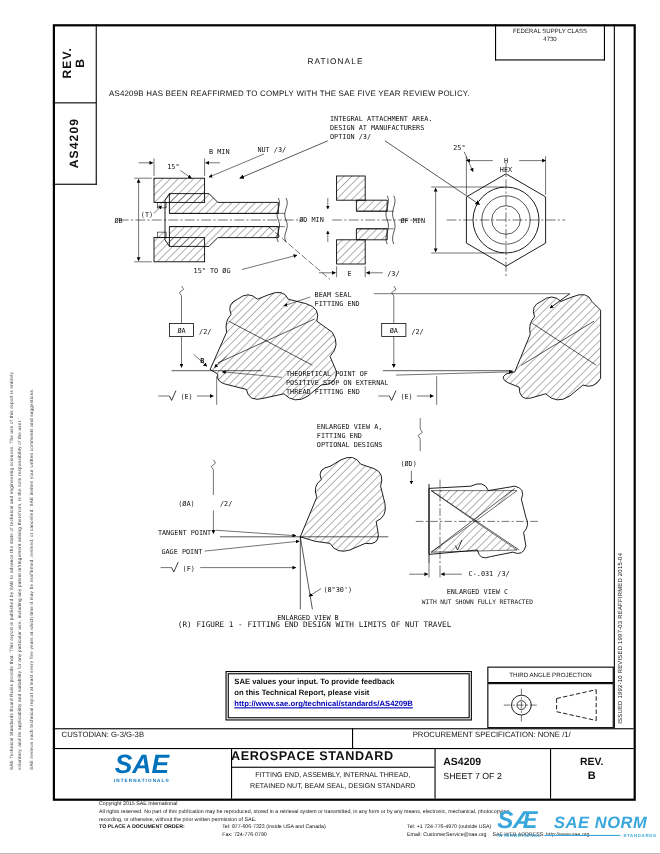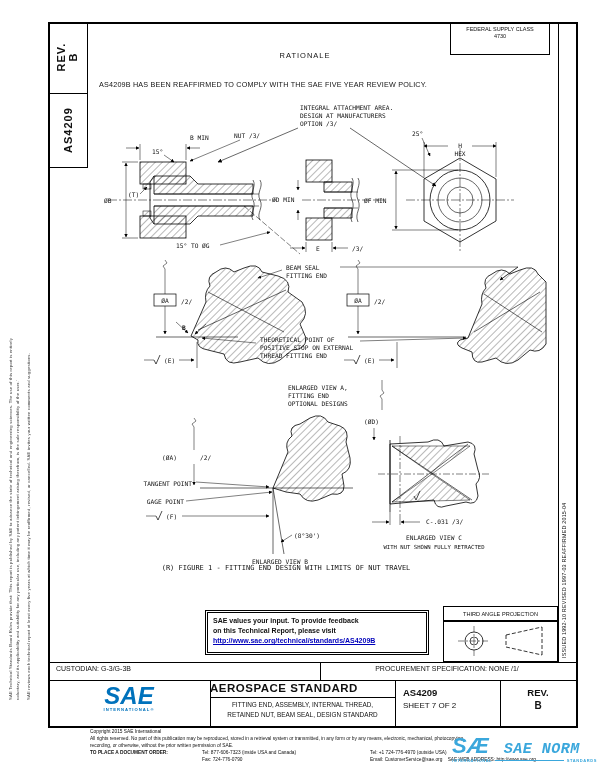--- a/index.html
+++ b/index.html
@@ -34,21 +34,21 @@
            font-family:"Liberation Sans",sans-serif;}
   .saelogo-sub{color:#0072bc;font-size:4.2px;font-weight:bold;letter-spacing:1px;text-align:center;font-style:normal;}
   .copyright{font-size:4.8px;line-height:1.45;color:#111;}
   .ord-row{display:flex;}
   .ord-c1{width:112px;font-weight:bold;}
   .ord-c2{width:168px;}
   
   #watermark{left:452px;top:736px;width:145px;color:#3aa7dc;}
   .wm-row{display:flex;align-items:baseline;gap:15px;font-style:italic;font-weight:bold;}
   .wm-logo{font-size:22px;line-height:20px;}
-  .wm-name{font-size:15px;letter-spacing:.5px;font-family:Liberation Mono, monospace;}
+  .wm-name{font-size:15px;letter-spacing:.5px;}
   .wm-sub{display:flex;align-items:center;gap:3px;font-size:4px;font-weight:bold;letter-spacing:.6px;font-style:normal;}
   .wm-line{flex:1;border-top:1px solid #3aa7dc;height:0;}
 </style>
 </head>
 <body>
 
 <div id="page">
 
   <div class="vtext" style="left:8px;top:700px;">SAE Technical Standards Board Rules provide that: 'This report is published by SAE to advance the state of technical and engineering sciences. The use of this report is entirely</div>
   <div class="vtext" style="left:15px;top:700px;">voluntary, and its applicability and suitability for any particular use, including any patent infringement arising therefrom, is the sole responsibility of the user.'</div>

